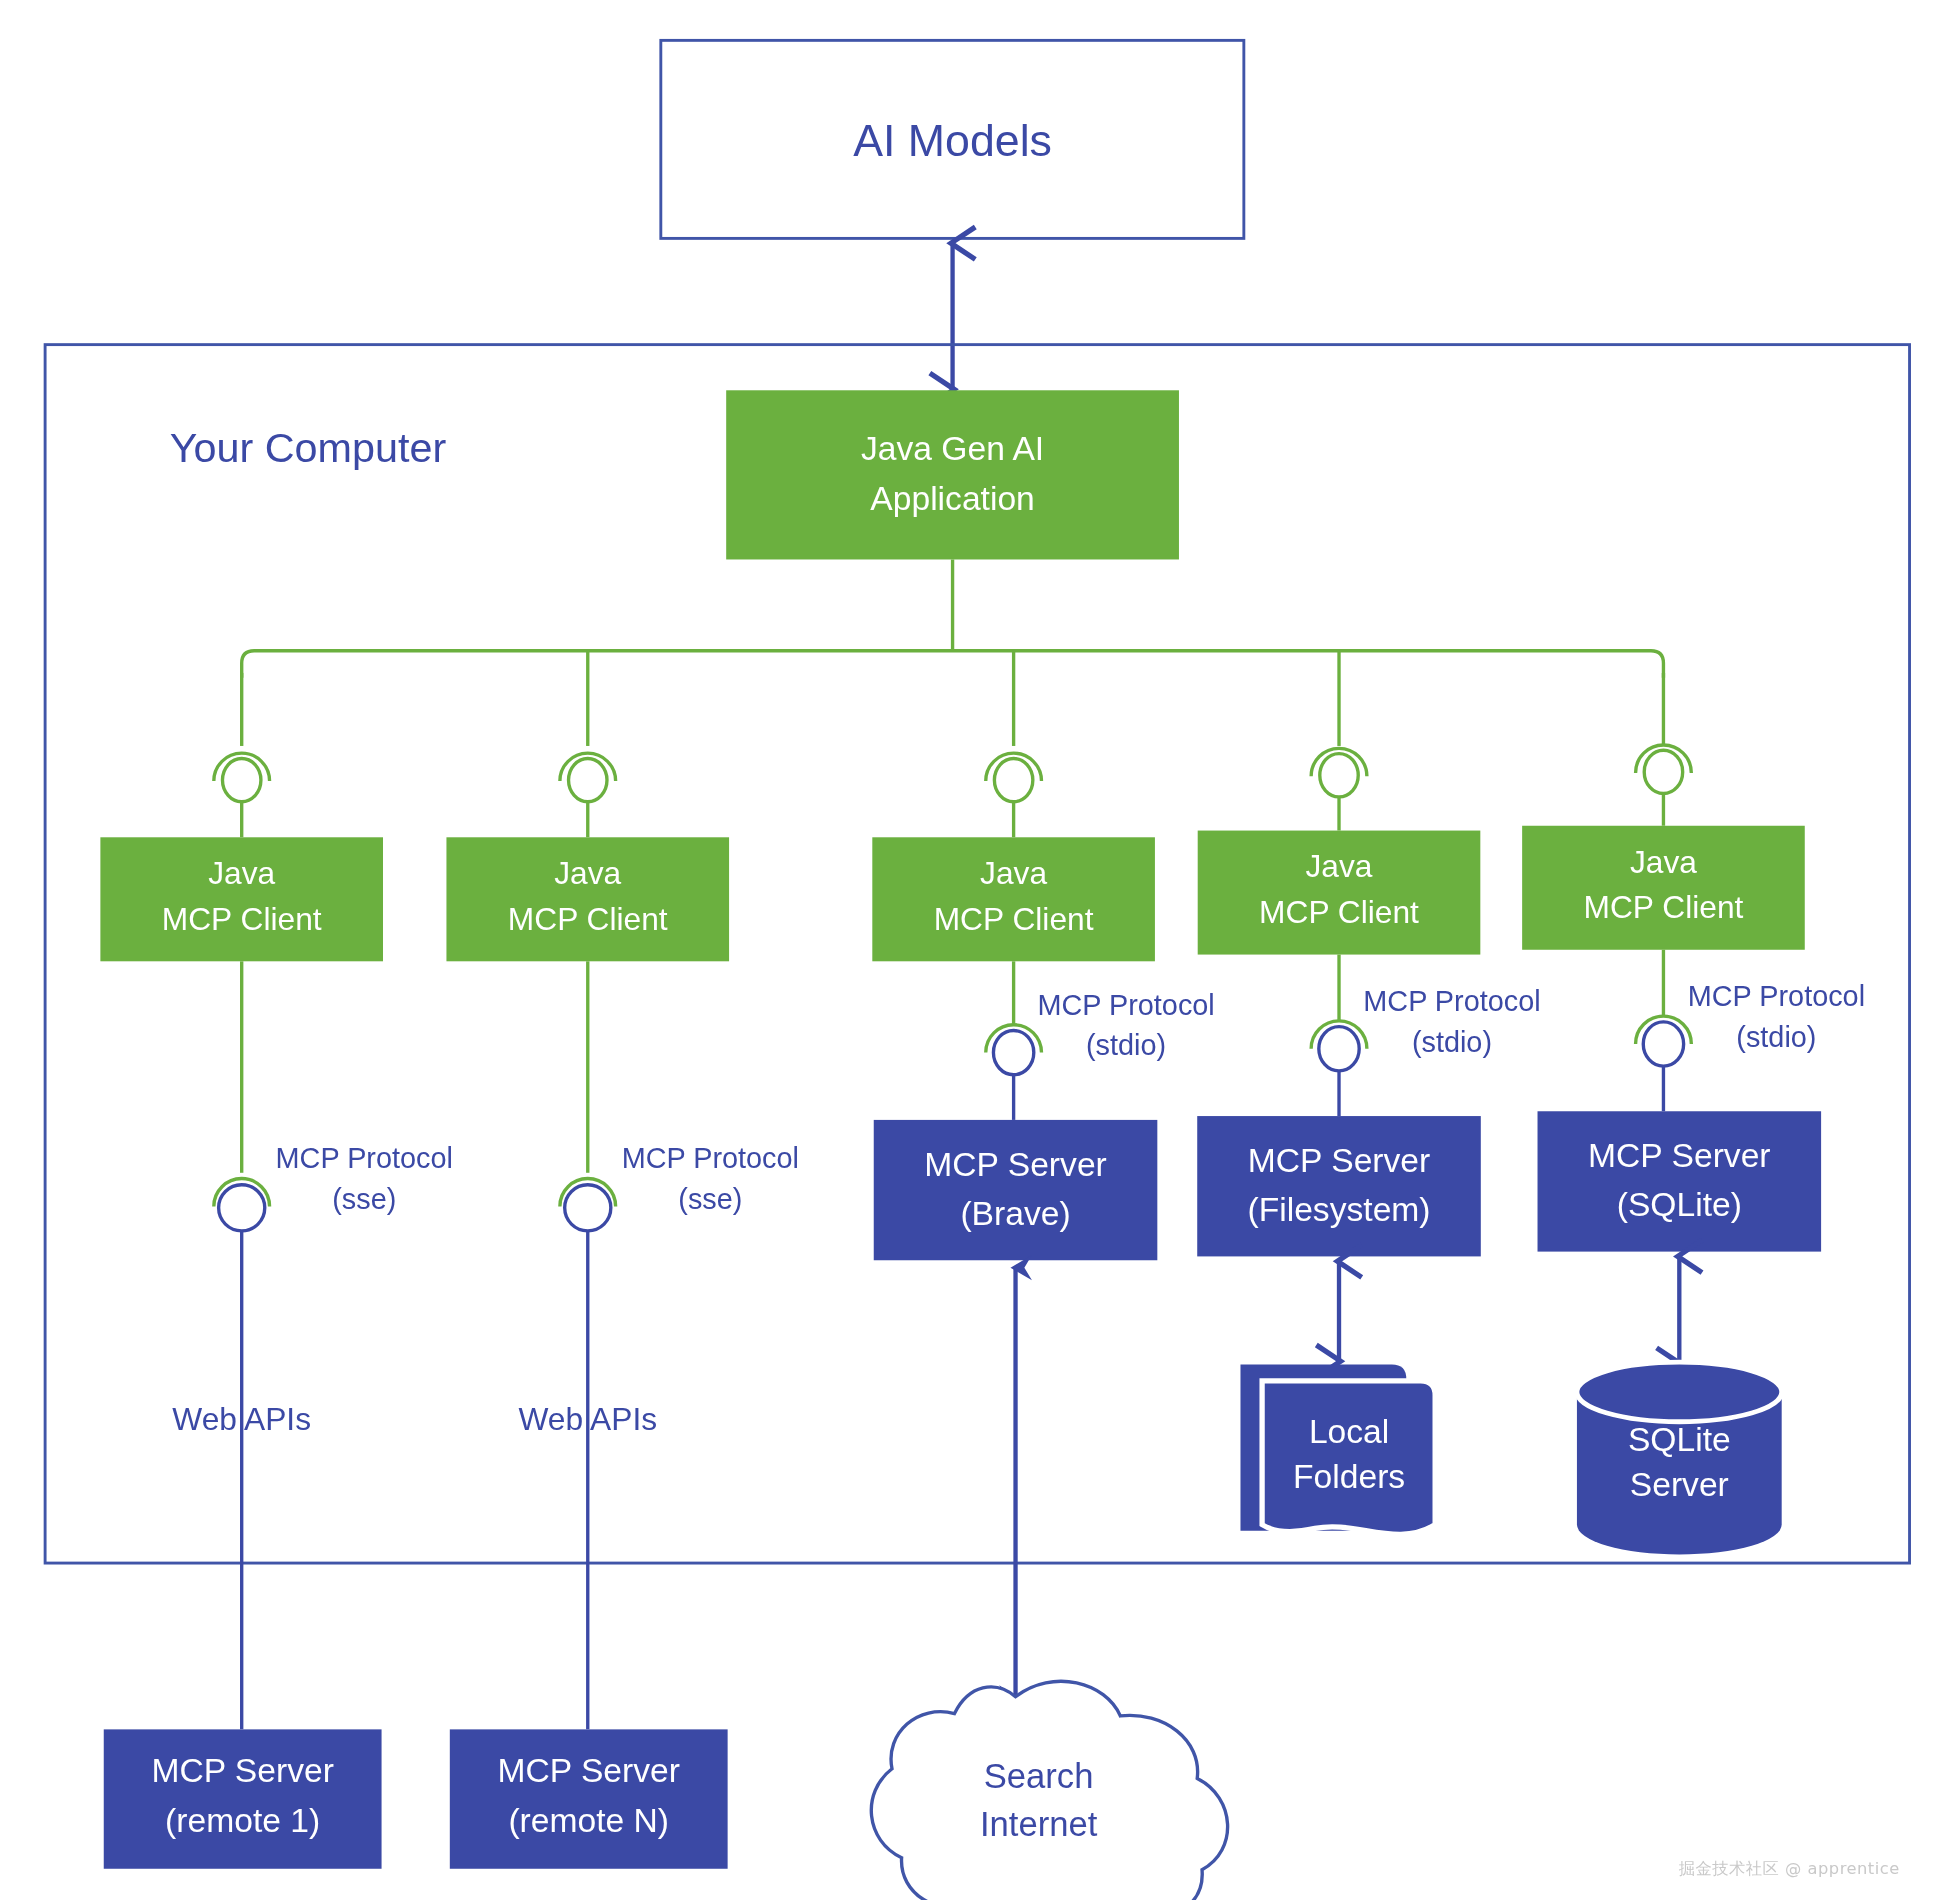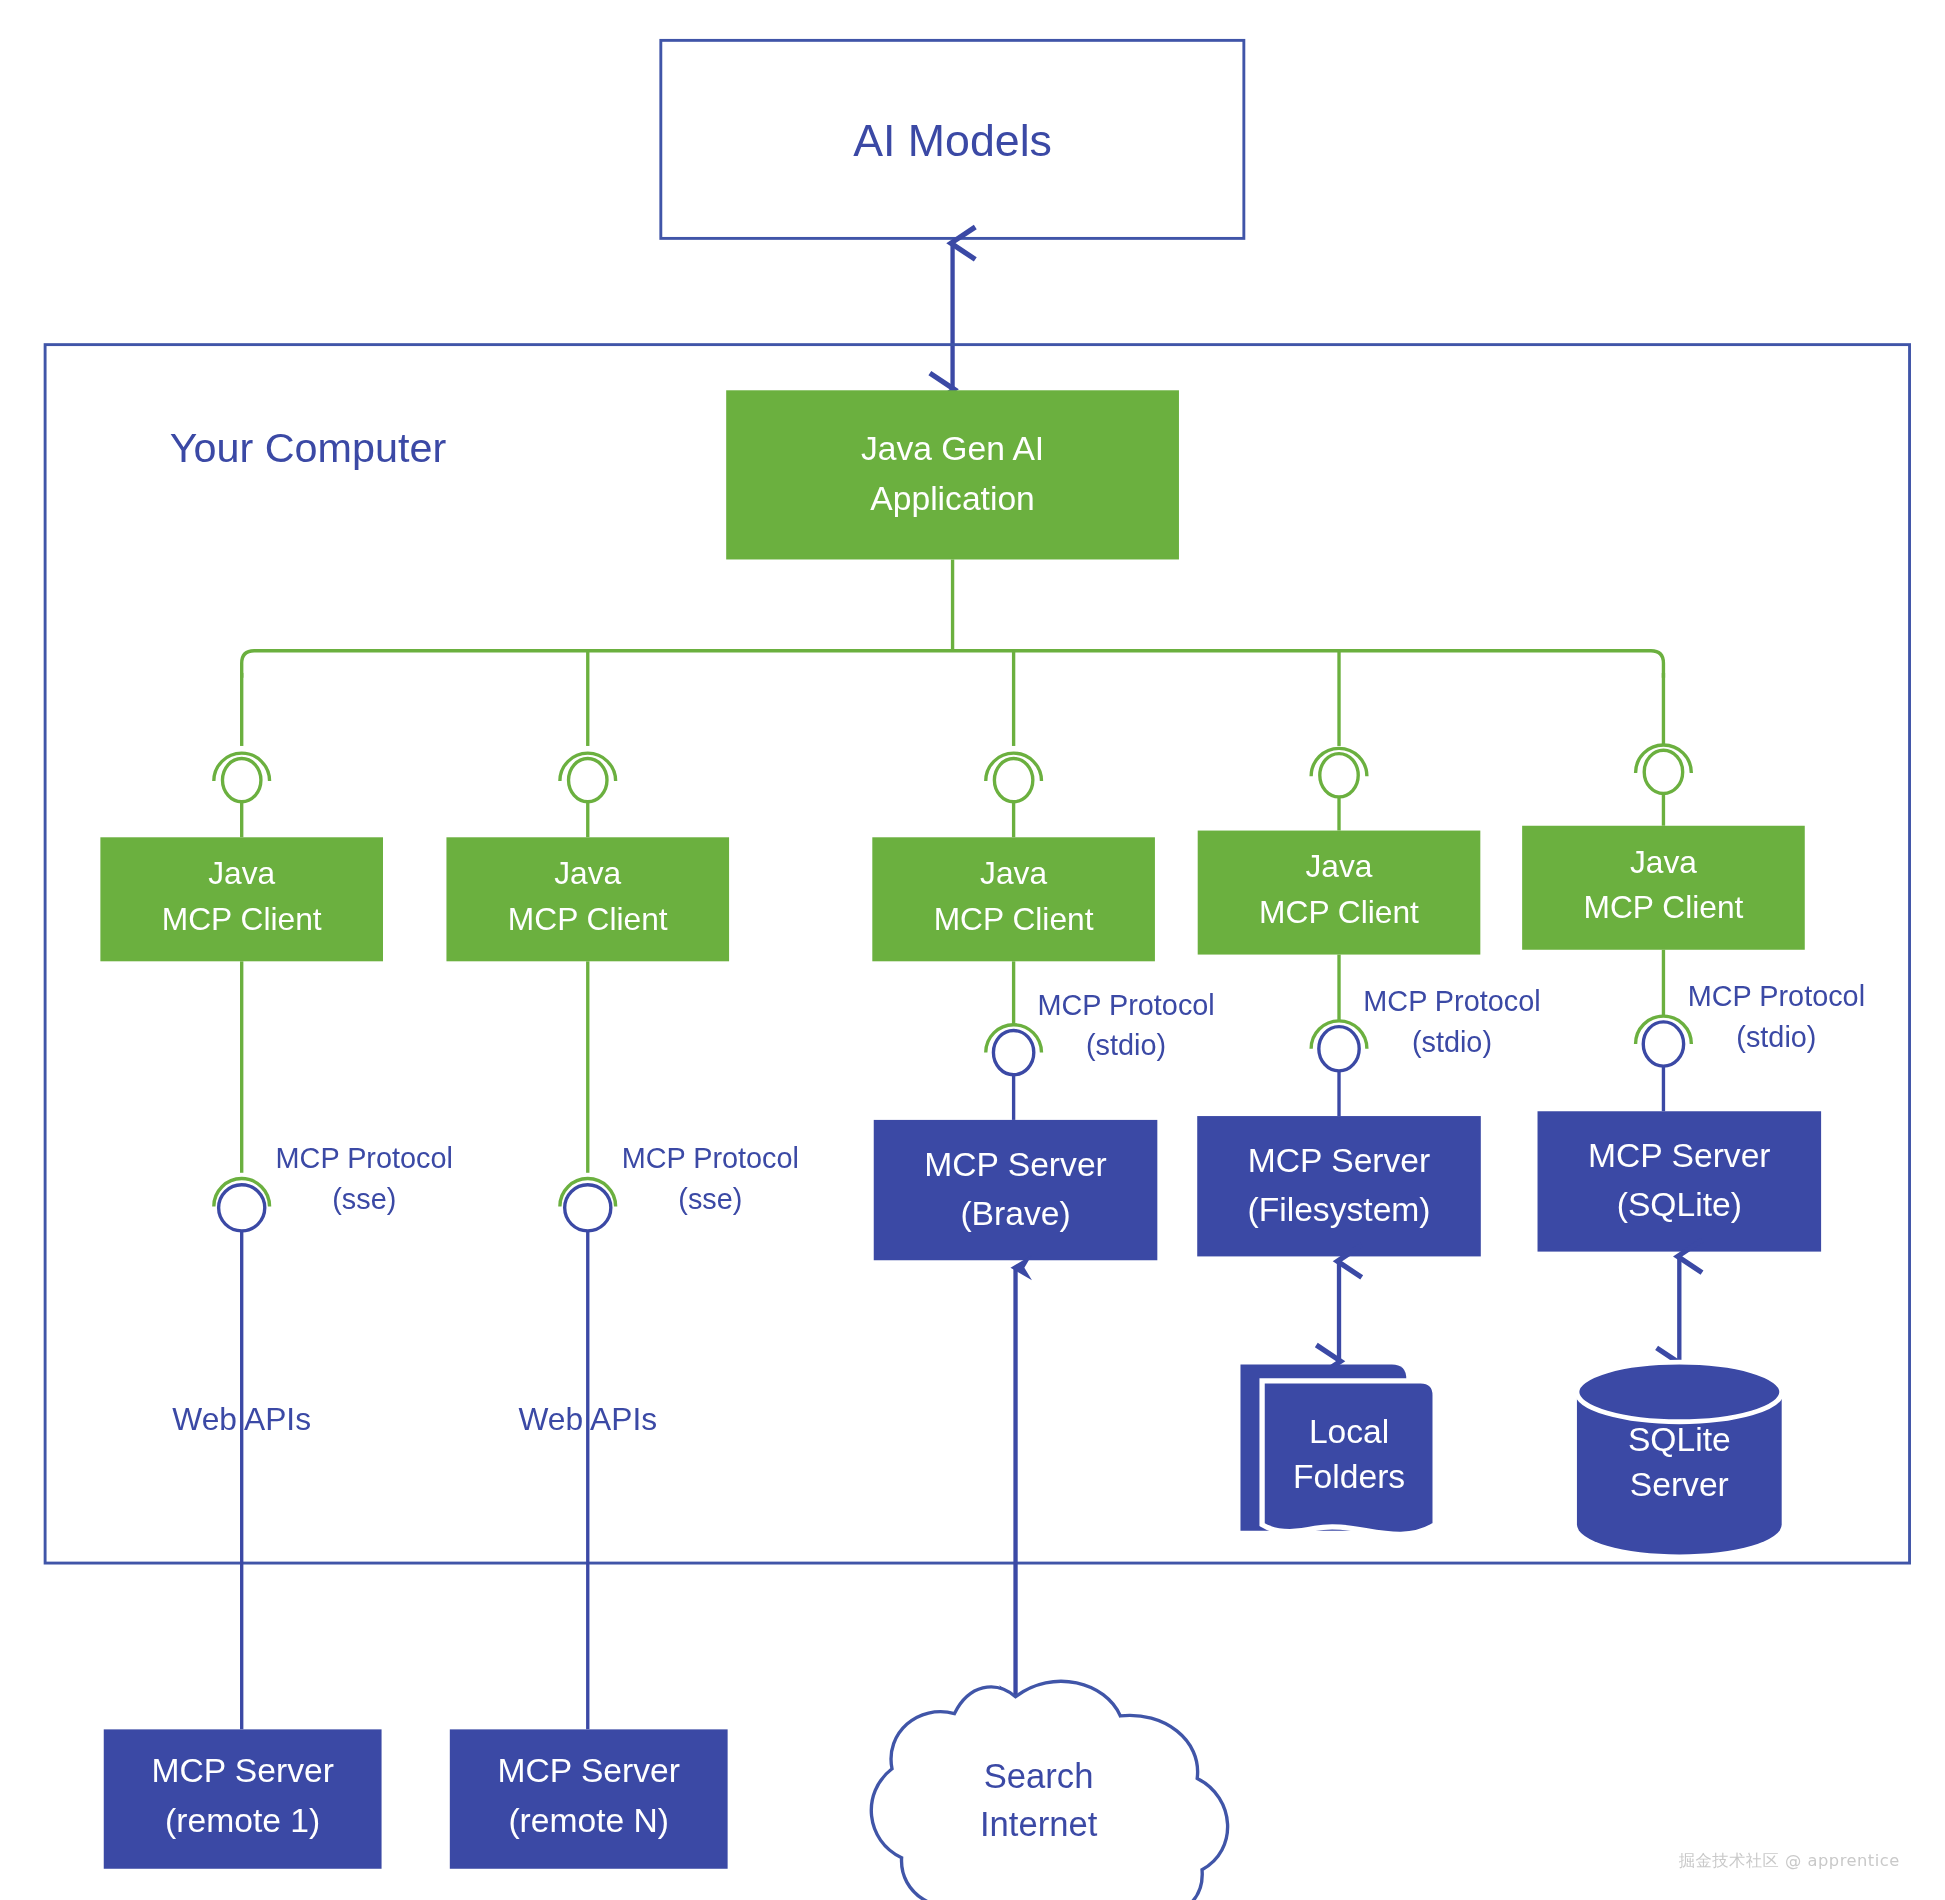--- a/index.html
+++ b/index.html
@@ -33,21 +33,21 @@
   }
   .white-label {
     fill: #ffffff;
   }
   .blue-label {
     fill: #3b49a5;
   }
   .watermark {
     position: absolute;
     right: 16.3px;
-    bottom: 28px;
+    bottom: 20px;
     font-family: "DejaVu Sans", "Liberation Sans", sans-serif;
     font-size: 16.3px;
     color: #c9c9c9;
     letter-spacing: 0.5px;
     white-space: nowrap;
     user-select: none;
   }
 </style>
 </head>
 <body>

